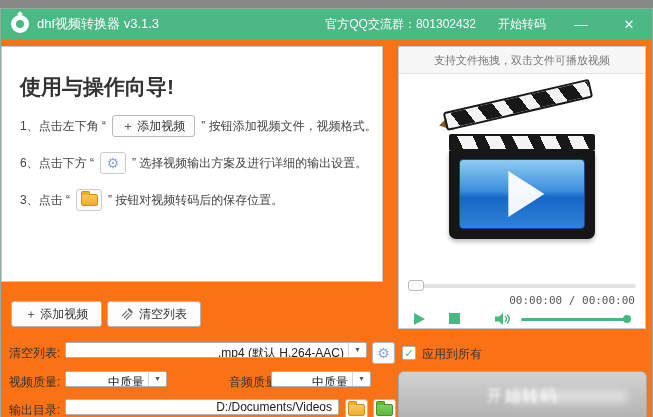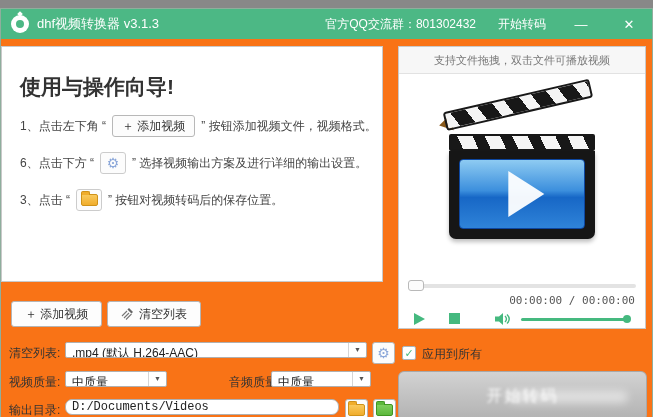--- a/index.html
+++ b/index.html
@@ -75,25 +75,25 @@
   .play-sm{position:absolute;left:15px;top:2px;width:0;height:0;border-left:11px solid #45b97f;
            border-top:6px solid transparent;border-bottom:6px solid transparent;cursor:pointer;}
   .stop-sm{position:absolute;left:50px;top:2px;width:11px;height:11px;background:#45b97f;cursor:pointer;}
   .speaker{position:absolute;left:96px;top:1px;cursor:pointer;}
   .vol-track{position:absolute;left:122px;right:16px;top:7px;height:3px;background:#45b97f;
              border-radius:2px;cursor:pointer;}
   .vol-dot{position:absolute;right:-2px;top:-3px;width:8px;height:8px;border-radius:50%;background:#45b97f;}
   
   .frow-label{position:absolute;font-size:12px;color:#333;line-height:22px;white-space:nowrap;}
   .combo,.tinput{position:absolute;height:16px;background:#fff;border:1px solid #b0b0b0;
-        border-radius:2px;box-sizing:border-box;font-size:12px;color:#222;}
+        border-radius:2px;box-sizing:border-box;font-size:12px;color:#222;text-align:right;}
   .combo{padding:0 22px 0 6px;line-height:20px;overflow:hidden;white-space:nowrap;cursor:pointer;}
   .combo .arrow{position:absolute;right:0;top:0;width:17px;height:100%;border-left:1px solid #d5d5d5;
         display:flex;align-items:center;justify-content:center;font-size:7px;color:#555;}
-  .tinput{padding:0 6px;line-height:20px;font-family:Liberation Mono, monospace;width:100%;outline:none;border-radius:7px;}
+  .tinput{padding:0 6px;line-height:20px;font-family:Liberation Sans, sans-serif;width:100%;outline:none;}
   .sq-btn{position:absolute;width:23px;height:22px;background:#fcfcfc;border:1px solid #b5b5b5;
         border-radius:3px;box-sizing:border-box;display:flex;align-items:center;justify-content:center;
         cursor:pointer;}
   .chk{position:absolute;width:14px;height:14px;background:#fff;border:1px solid #a9b6bf;
        border-radius:2px;box-sizing:border-box;text-align:center;line-height:12px;font-size:11px;
        font-weight:bold;color:#45b97f;cursor:pointer;}
   .start-btn{position:absolute;left:397px;top:362px;width:249px;height:50px;border-radius:6px;
        background:linear-gradient(#d2d2d2,#b2b2b2);border:1px solid #a8a8a8;box-sizing:border-box;
        display:flex;align-items:center;justify-content:center;color:#fff;font-size:16px;
        letter-spacing:2px;cursor:pointer;overflow:hidden;}

